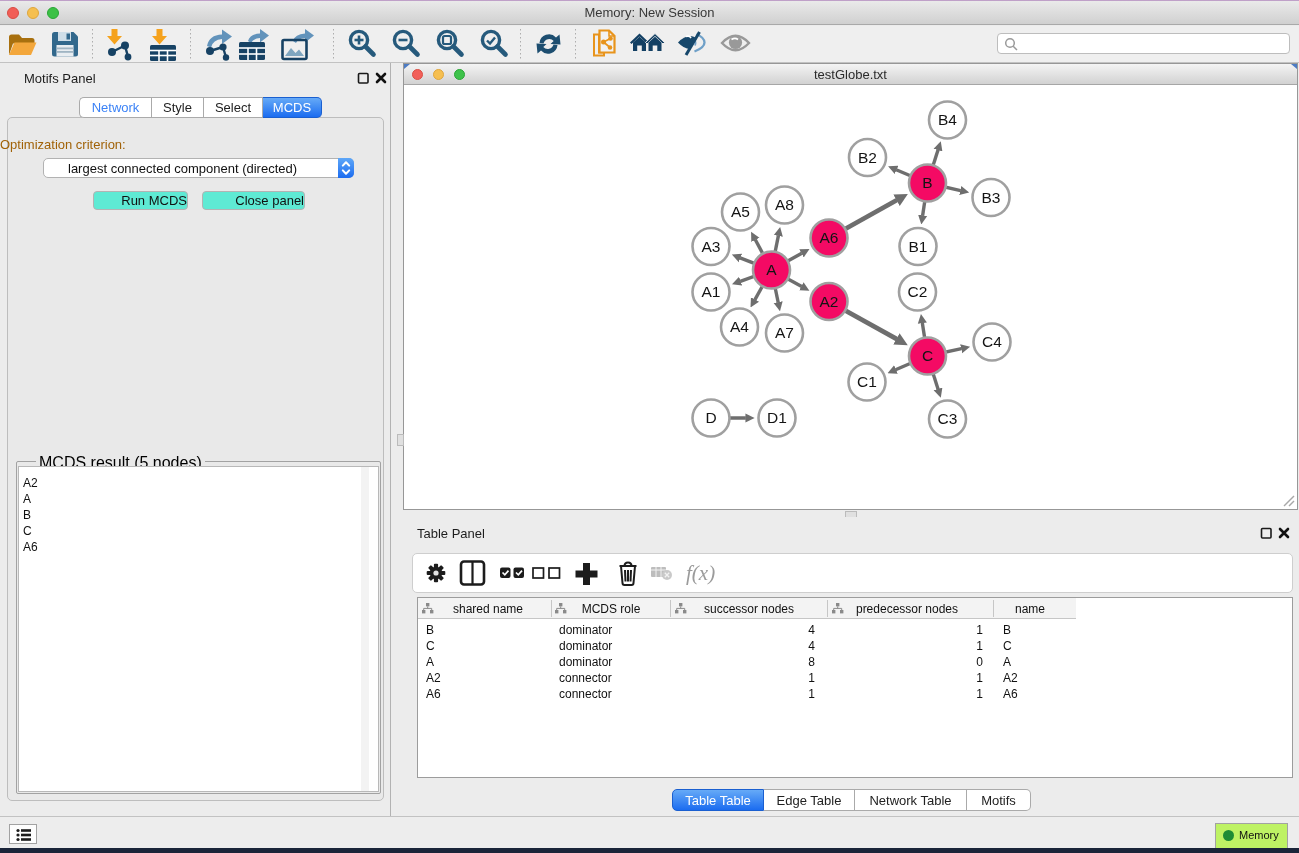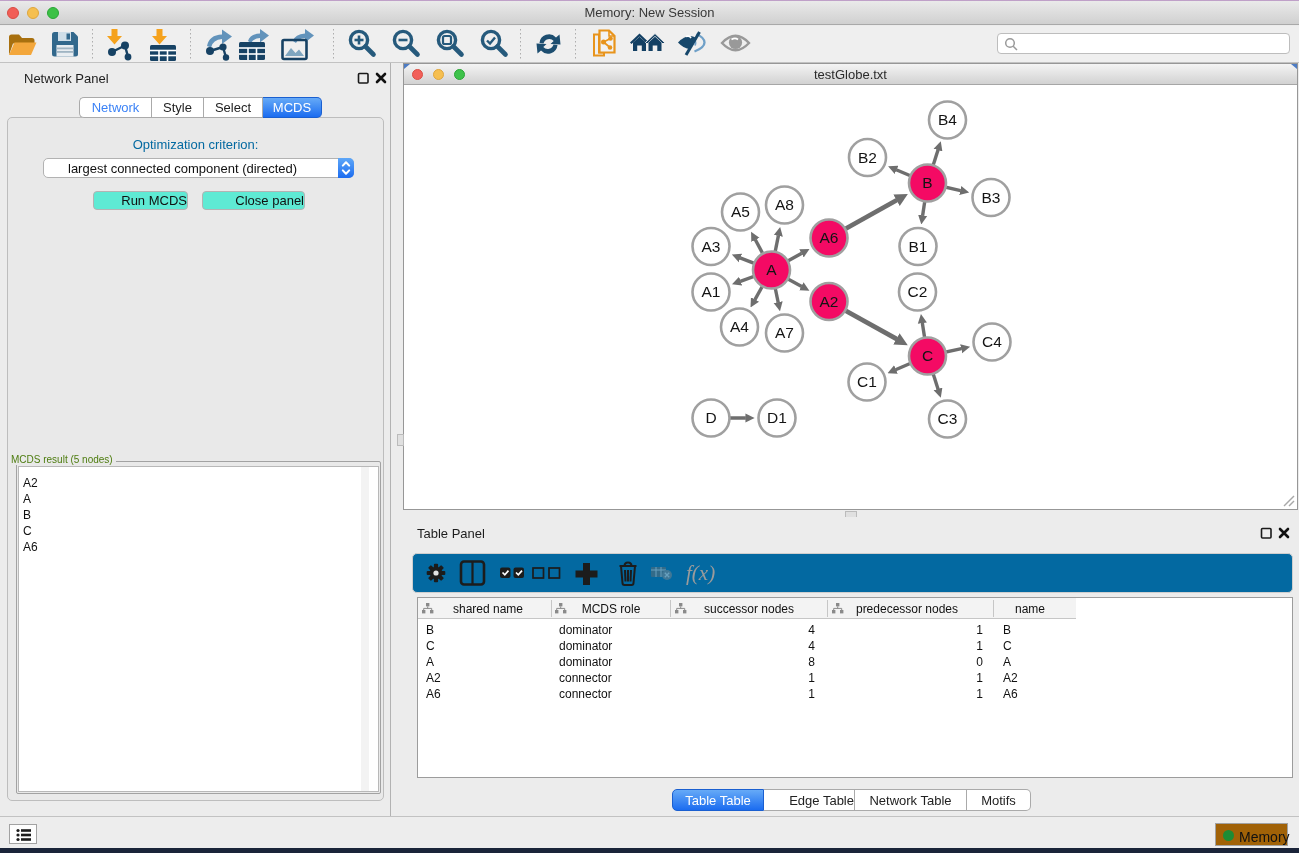--- a/index.html
+++ b/index.html
@@ -171,51 +171,51 @@
 
  <div class="abs" style="left:997px;top:7px;width:293px;height:21px;background:#fff;border:1px solid #bdbdbd;border-radius:4px">
   <svg class="abs" style="left:6px;top:3px" width="15" height="15">
         <circle cx="6" cy="6" r="4.3" fill="none" stroke="#9a9a9a" stroke-width="1.5"></circle>
         <line x1="9.2" y1="9.2" x2="13" y2="13" stroke="#9a9a9a" stroke-width="1.5"></line>
       </svg>
  </div>
 </div>
 
 <div class="abs" style="left:0;top:63px;width:391px;height:753px;background:#ececec;border-right:1px solid #b2b2b2">
- <div class="abs" style="left:24px;top:8px;font-size:13px;color:#1d1d1d">Network Panel</div>
+ <div class="abs" style="left:24px;top:8px;font-size:13px;color:#1d1d1d">Motifs Panel</div>
  <svg class="abs" style="left:357px;top:9px" width="32" height="13">
   <rect x="1.5" y="1.5" width="9.5" height="9.5" fill="none" stroke="#1a1a1a" stroke-width="1.6" rx="1"></rect>
   <path d="M20 2 l8 8 M28 2 l-8 8" stroke="#111" stroke-width="2.6" stroke-linecap="round"></path>
  </svg>
 
  <div class="abs" style="left:7px;top:54px;width:377px;height:684px;background:#e9e9e9;border:1px solid #bdbdbd;border-radius:5px"></div>
 
  <div class="abs" style="left:79px;top:34px;height:21px;display:flex;font-size:13px">
   <div style="width:72px;background:#fff;border:1px solid #aaa;border-right:none;border-radius:5px 0 0 5px;text-align:center;line-height:20px;color:#3b82f6">Network</div>
   <div style="width:52px;background:#fff;border:1px solid #aaa;border-right:none;text-align:center;line-height:20px;color:#222">Style</div>
   <div style="width:60px;background:#fff;border:1px solid #aaa;text-align:center;line-height:20px;color:#222">Select</div>
   <div style="width:59px;background:linear-gradient(#66aaf7,#1b6cf0);border:1px solid #1a5fd0;border-left:none;border-radius:0 5px 5px 0;text-align:center;line-height:20px;color:#fff">MCDS</div>
  </div>
- <div class="abs" style="left:0;top:74px;width:391px;text-align:center;font-size:13px;color:#0369a1">Optimization criterion:</div>
+ <div class="abs" style="left:0;top:74px;width:391px;text-align:left;font-size:13px;color:#a16207">Optimization criterion:</div>
 
  <div class="abs" style="left:43px;top:95px;width:311px;height:20px;background:#fff;border:1px solid #b2b2b2;border-radius:5px;font-size:13px;color:#111;line-height:19px;padding-left:24px">largest connected component (directed)
   <div class="abs" style="right:-1px;top:-1px;width:16px;height:20px;background:linear-gradient(#5ea7f8,#1c6cf0);border-radius:0 5px 5px 0">
    <svg width="16" height="20">
           <g stroke="#fff" stroke-width="2" fill="none" stroke-linecap="round" stroke-linejoin="round">
             <path d="M4.8 7.6 L8 4.2 L11.2 7.6"></path>
             <path d="M4.8 12.4 L8 15.8 L11.2 12.4"></path>
           </g>
         </svg>
   </div>
  </div>
  <div class="btn" style="left:93px;top:128px;width:95px;height:19px;line-height:18px">Run MCDS</div>
  <div class="btn" style="left:202px;top:128px;width:103px;height:19px;line-height:18px">Close panel</div>
 
  <div class="abs" style="left:16px;top:398px;width:365px;height:333px;border:1px solid #a2a2a2;border-radius:2px"></div>
- <div class="abs" style="left:8px;top:391px;background:#e9e9e9;padding:0 3px;font-size:10px;color:#4d7c0f">MCDS result (5 nodes)</div>
+ <div class="abs" style="left:36px;top:391px;background:#e9e9e9;padding:0 3px;font-size:16px;color:#000000">MCDS result (5 nodes)</div>
  <div class="abs" style="left:18px;top:403px;width:361px;height:326px;background:#fff;border:1px solid #b8b8b8;font-size:12px;color:#111;line-height:16px;padding:8px 0 0 4px">A2<br>A<br>B<br>C<br>A6</div>
  <div class="abs" style="left:361px;top:404px;width:8px;height:324px;background:#f3f3f3"></div>
 </div>
 
 <div class="abs" style="left:403px;top:63px;width:895px;height:447px;background:#fff;border:1px solid #979797">
  <div class="abs" style="left:0;top:0;width:893px;height:21px;background:linear-gradient(#f4f4f4,#d2d2d2);border-bottom:1px solid #a6a6a6">
   <div class="abs" style="left:8px;top:5px;width:11px;height:11px;border-radius:50%;background:#f2605a;border:0.5px solid #da4f44"></div>
   <div class="abs" style="left:29px;top:5px;width:11px;height:11px;border-radius:50%;background:#f6bf50;border:0.5px solid #dfa63c"></div>
   <div class="abs" style="left:50px;top:5px;width:11px;height:11px;border-radius:50%;background:#3ec24a;border:0.5px solid #2aa636"></div>
   <div class="abs" style="left:0;top:3px;width:893px;text-align:center;font-size:13px;color:#2b2b2b">testGlobe.txt</div>
@@ -307,21 +307,21 @@
 <div class="abs" style="left:397px;top:434px;width:7px;height:12px;background:#e0e0e0;border:1px solid #bbb"></div>
 <div class="abs" style="left:845px;top:511px;width:12px;height:7px;background:#e0e0e0;border:1px solid #bbb"></div>
 
 <div class="abs" style="left:403px;top:517px;width:896px;height:299px;background:#ececec">
  <div class="abs" style="left:14px;top:9px;font-size:13px;color:#1d1d1d">Table Panel</div>
  <svg class="abs" style="left:857px;top:10px" width="32" height="13">
   <rect x="1.5" y="1.5" width="9.5" height="9.5" fill="none" stroke="#1a1a1a" stroke-width="1.6" rx="1"></rect>
   <path d="M20 2 l8 8 M28 2 l-8 8" stroke="#111" stroke-width="2.6" stroke-linecap="round"></path>
  </svg>
 
- <div class="abs" style="left:9px;top:36px;width:881px;height:40px;background:#0369a1;border:1px solid #cecece;border-radius:5px">
+ <div class="abs" style="left:9px;top:36px;width:881px;height:40px;background:#ffffff;border:1px solid #cecece;border-radius:5px">
   <svg class="abs" style="left:0;top:0" width="881" height="40">
    <g transform="translate(-8,0)">
    <rect x="28.9" y="9.7" width="4.2" height="5" rx="1" fill="#1c1c1c" transform="rotate(0 31 19)"></rect>
           <rect x="28.9" y="9.7" width="4.2" height="5" rx="1" fill="#1c1c1c" transform="rotate(45 31 19)"></rect>
           <rect x="28.9" y="9.7" width="4.2" height="5" rx="1" fill="#1c1c1c" transform="rotate(90 31 19)"></rect>
           <rect x="28.9" y="9.7" width="4.2" height="5" rx="1" fill="#1c1c1c" transform="rotate(135 31 19)"></rect>
           <rect x="28.9" y="9.7" width="4.2" height="5" rx="1" fill="#1c1c1c" transform="rotate(180 31 19)"></rect>
           <rect x="28.9" y="9.7" width="4.2" height="5" rx="1" fill="#1c1c1c" transform="rotate(225 31 19)"></rect>
           <rect x="28.9" y="9.7" width="4.2" height="5" rx="1" fill="#1c1c1c" transform="rotate(270 31 19)"></rect>
           <rect x="28.9" y="9.7" width="4.2" height="5" rx="1" fill="#1c1c1c" transform="rotate(315 31 19)"></rect>
@@ -430,36 +430,36 @@
       <text x="585" y="65">A2</text>
   <text x="8" y="81">A6</text>
       <text x="141" y="81">connector</text>
       <text x="397" y="81" text-anchor="end">1</text>
       <text x="565" y="81" text-anchor="end">1</text>
       <text x="585" y="81">A6</text>
  </svg>
 
  <div class="abs" style="left:269px;top:272px;height:22px;display:flex;font-size:13px">
   <div style="width:92px;background:linear-gradient(#66aaf7,#1b6cf0);border:1px solid #1a5fd0;border-radius:5px 0 0 5px;text-align:center;line-height:21px;color:#fff">Table Table</div>
-  <div style="width:91px;background:#fff;border:1px solid #aaa;border-left:none;text-align:right;line-height:21px;color:#222">Edge Table</div>
+  <div style="width:91px;background:#fff;border:1px solid #aaa;border-left:none;text-align:center;line-height:21px;color:#222">Edge Table</div>
   <div style="width:112px;background:#fff;border:1px solid #aaa;border-left:none;text-align:center;line-height:21px;color:#222">Network Table</div>
   <div style="width:64px;background:#fff;border:1px solid #aaa;border-left:none;border-radius:0 5px 5px 0;text-align:center;line-height:21px;color:#222">Motifs</div>
  </div>
 </div>
 
 <div class="abs" style="left:0;top:816px;width:1299px;height:32px;background:#ededed;border-top:1px solid #c2c2c2">
  <div class="abs" style="left:9px;top:7px;width:28px;height:20px;background:#fdfdfd;border:1px solid #a2a2a2">
   <svg width="28" height="20">
         <g fill="#1c1c1c">
           <circle cx="8" cy="5.5" r="1.6"></circle>
           <circle cx="8" cy="10" r="1.6"></circle>
           <circle cx="8" cy="14.5" r="1.6"></circle>
           <rect x="11" y="4.2" width="10" height="2.6"></rect>
           <rect x="11" y="8.7" width="10" height="2.6"></rect>
           <rect x="11" y="13.2" width="10" height="2.6"></rect>
         </g>
       </svg>
  </div>
- <div class="abs" style="left:1215px;top:6px;width:73px;height:23px;background:#a16207;border:1px solid #a2a2a2;font-size:14px;color:#111">
+ <div class="abs" style="left:1215px;top:6px;width:73px;height:31px;background:#bef264;border:1px solid #a2a2a2;font-size:11px;color:#111">
   <div class="abs" style="left:7px;top:5.5px;width:11px;height:11px;border-radius:50%;background:#1d8c35"></div>
   <div class="abs" style="left:23px;top:5px">Memory</div>
  </div>
 </div>
 <div class="abs" style="left:0;top:848px;width:1299px;height:5px;background:#1a2439"></div>
 </body></html>

